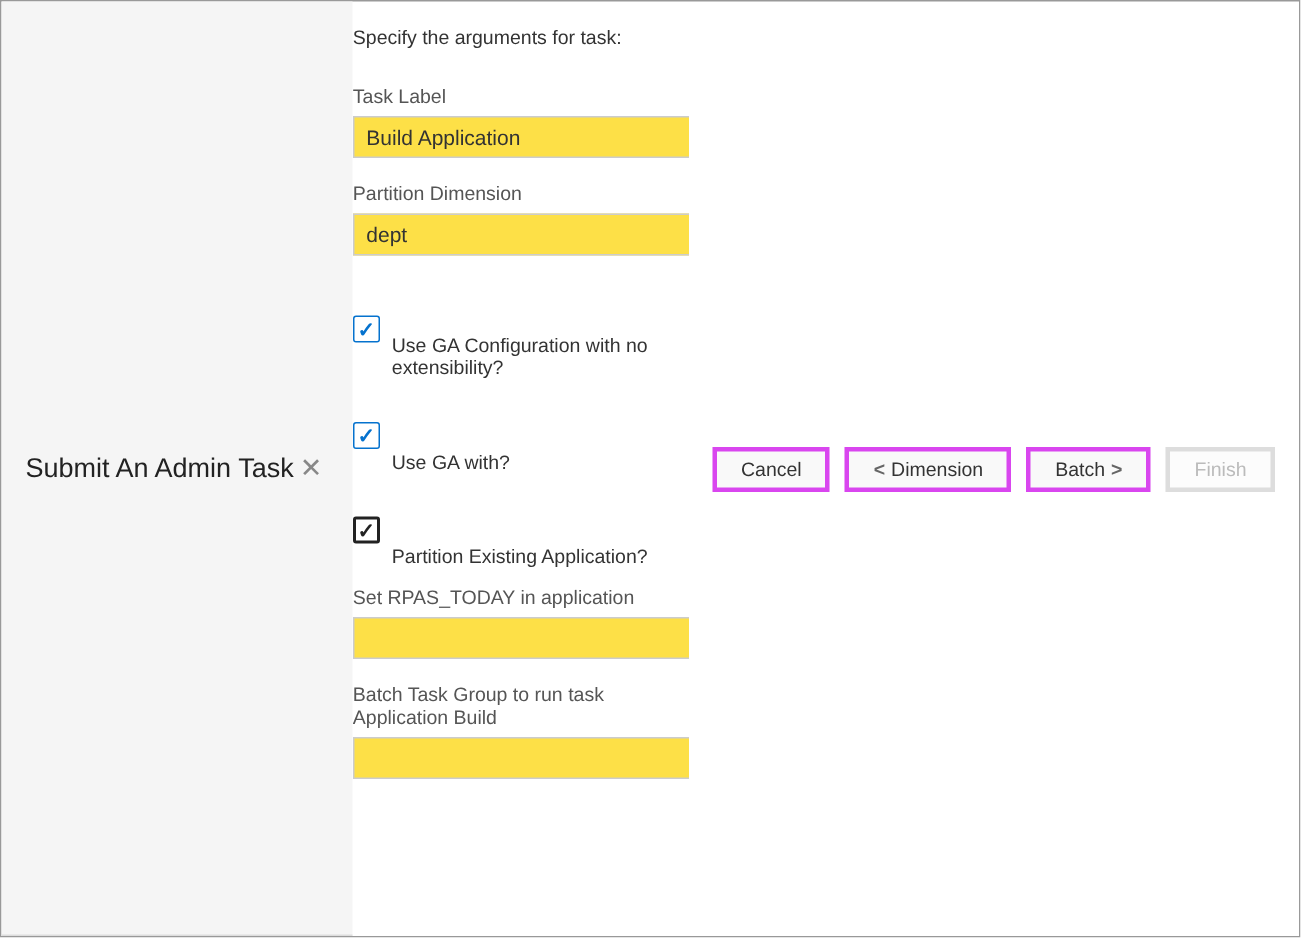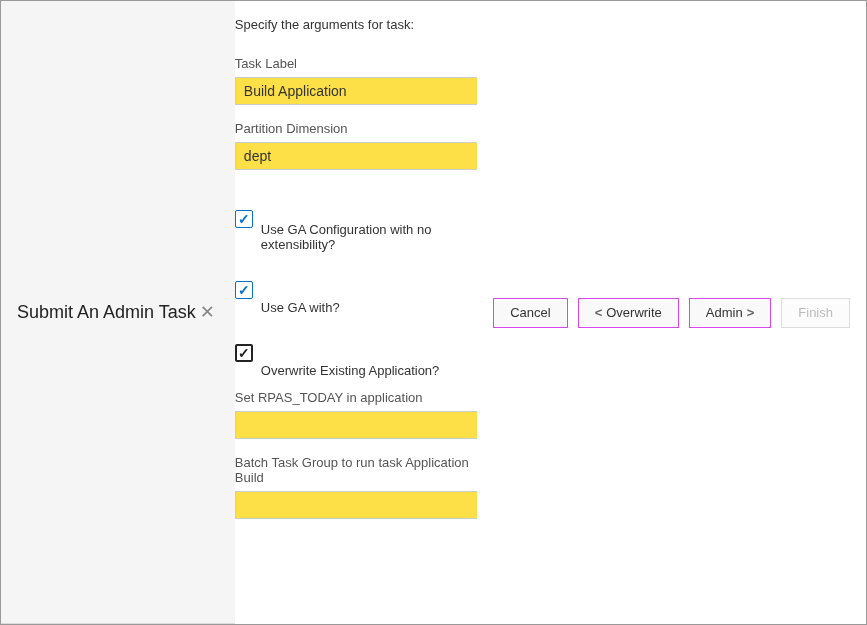--- a/index.html
+++ b/index.html
@@ -113,21 +113,21 @@
       justify-content: flex-end;
       align-items: center;
       padding: 16px;
       gap: 10px;
     }
     .btn {
       padding: 6px 16px;
       font-size: 13px;
       color: #333;
       background: #f9f9f9;
-      border: 1px solid #d946ef;
+      border: 3px solid #d946ef;
       cursor: pointer;
       display: inline-flex;
       align-items: center;
       gap: 4px;
       height: 30px;
       font-family: inherit;
     }
     .btn.disabled {
       color: #bbb;
       border-color: #ddd;
@@ -170,43 +170,43 @@
       <span class="checkbox-label">Use GA Configuration with no extensibility?</span>
     </div>
 
     <div class="checkbox-group">
       <span class="checkbox checked"></span>
       <span class="checkbox-label">Use GA with?</span>
     </div>
 
     <div class="checkbox-group">
       <span class="checkbox dark checked"></span>
-      <span class="checkbox-label">Overwrite Existing Application?</span>
+      <span class="checkbox-label">Partition Existing Application?</span>
     </div>
 
     <div class="field-group" style="">
       <label class="field-label">Set RPAS_TODAY in application</label>
       <input type="text" class="field-input" value="" style="">
     </div>
 
     <div class="field-group">
       <label class="field-label">Batch Task Group to run task Application Build</label>
       <input type="text" class="field-input" value="" style="">
     </div>
   </div>
 
   <div class="footer">
     <button class="btn">
       <span>Cancel</span>
     </button>
     <button class="btn">
       <span class="chevron">&lt;</span>
-      <span>Overwrite</span>
+      <span>Dimension</span>
     </button>
     <button class="btn">
-      <span>Admin</span>
+      <span>Batch</span>
       <span class="chevron">&gt;</span>
     </button>
     <button class="btn disabled">
       <span>Finish</span>
     </button>
   </div>
 </div>
 
 </body></html>

